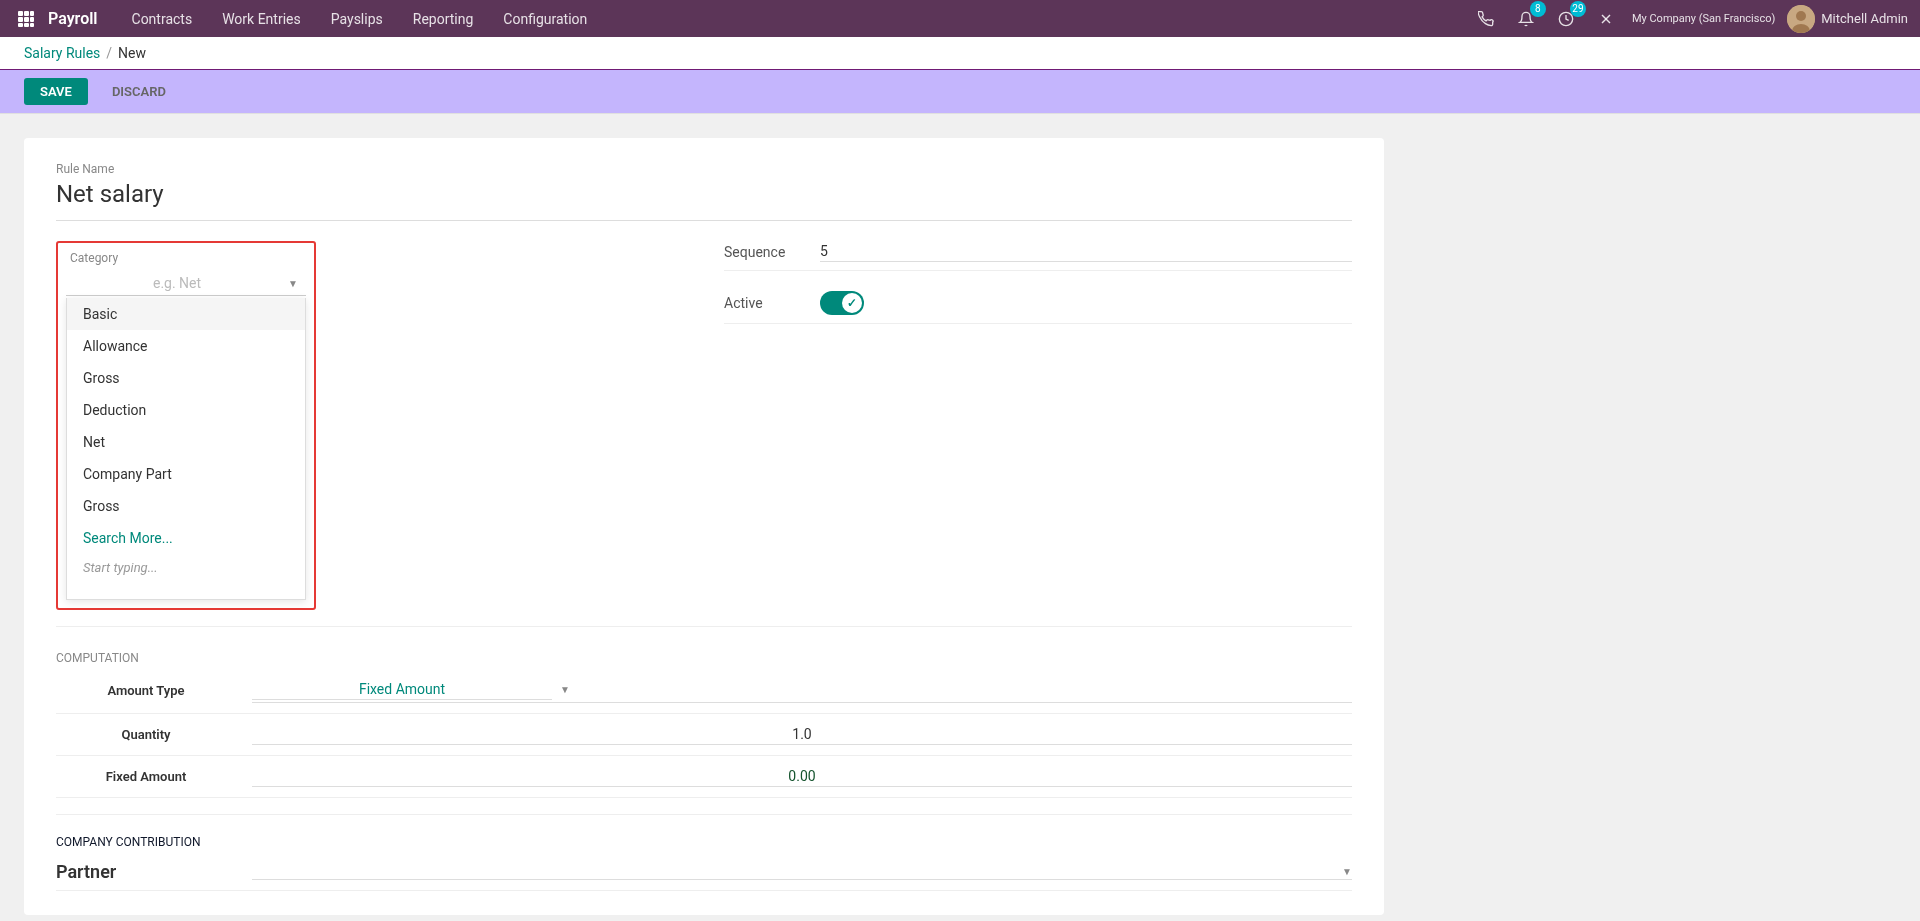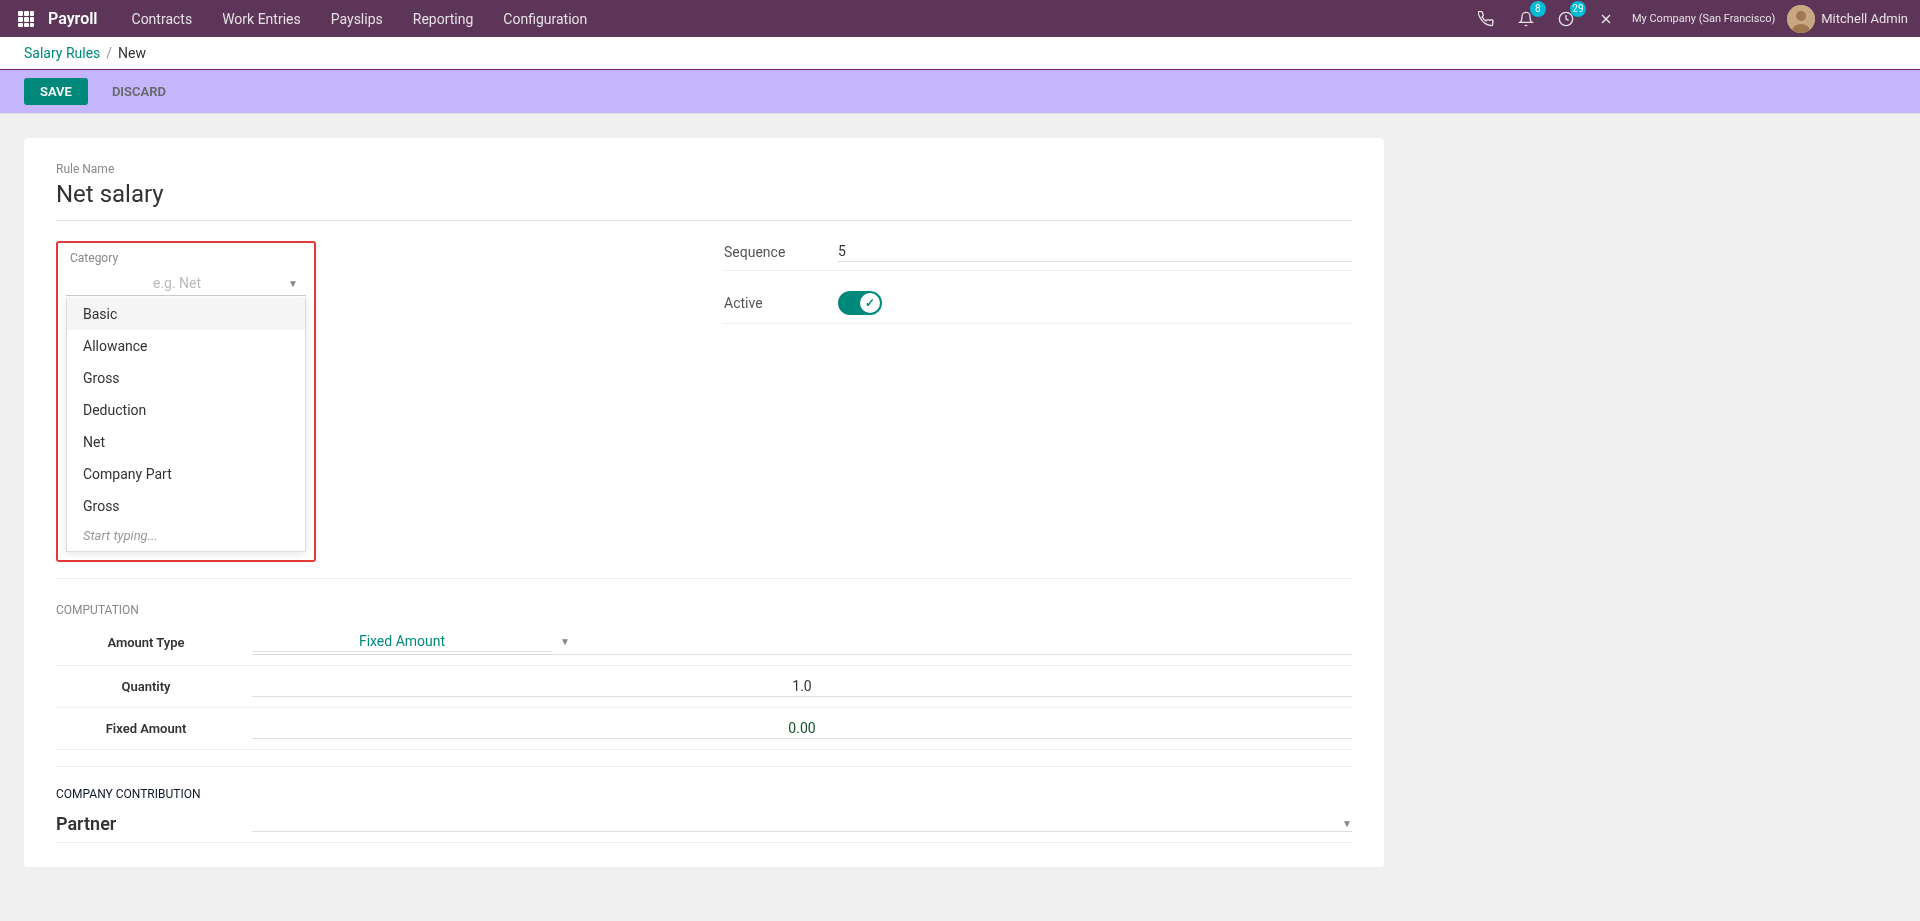--- a/index.html
+++ b/index.html
@@ -167,28 +167,28 @@
       cursor: pointer;
       font-size: 14px; color: #333;
     }
     .dropdown-item.first-item { background: #f5f5f5; }
     .dropdown-search-more {
       padding: 8px 16px;
       color: #00897b; cursor: pointer;
       font-size: 14px;
     }
     .dropdown-start-typing {
-      padding: 6px 16px 8px;
+      padding: 6px 16px 24px;
       color: #999; font-style: italic;
       font-size: 13px;
     }
 
     
     .right-field {
-      display: flex; align-items: center; gap: 34px;
+      display: flex; align-items: center; gap: 16px;
       margin-bottom: 20px; padding-bottom: 8px;
       border-bottom: 1px solid #eee;
     }
     .right-field-label { color: #555; font-size: 14px; min-width: 80px; }
     .right-field-value {
       color: #333; font-size: 14px;
       flex: 1; border-bottom: 1px solid #ddd;
       padding: 2px 0; min-width: 200px;
     }
 
@@ -349,20 +349,21 @@
             <span class="dropdown-arrow">▼</span>
           </div>
           <div class="dropdown-list">
             <div class="dropdown-item first-item">Basic</div>
             <div class="dropdown-item">Allowance</div>
             <div class="dropdown-item">Gross</div>
             <div class="dropdown-item">Deduction</div>
             <div class="dropdown-item">Net</div>
             <div class="dropdown-item">Company Part</div>
             <div class="dropdown-item">Gross</div>
+            <div class="dropdown-search-more">Search More...</div>
             <div class="dropdown-start-typing">Start typing...</div>
           </div>
         </div>
 
       </div>
 
       <div class="form-col-right">
 
         <div class="right-field">
           <span class="right-field-label">Sequence</span>

